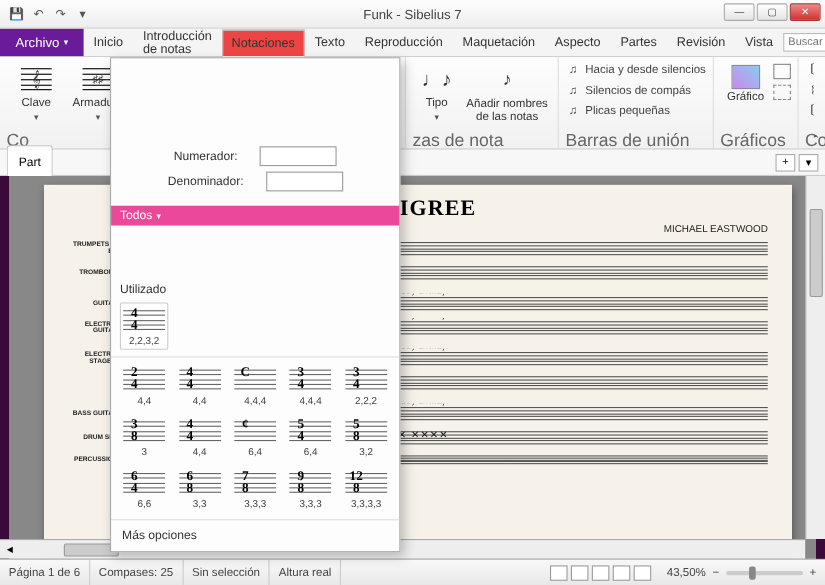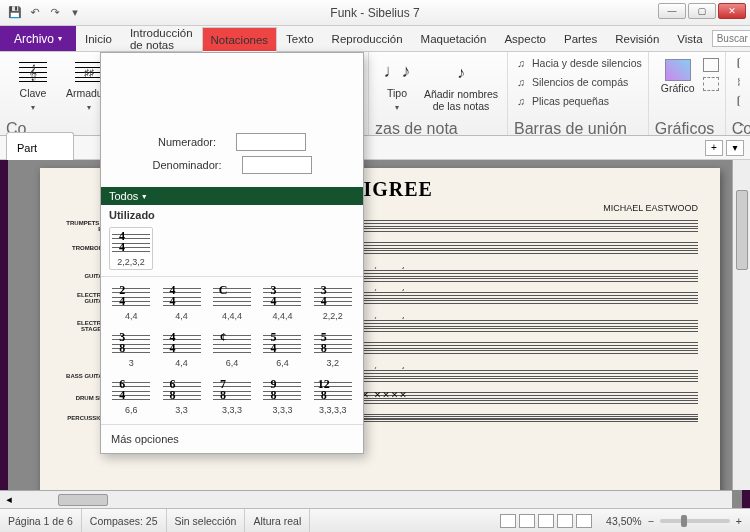--- a/index.html
+++ b/index.html
@@ -42,21 +42,21 @@
 .staff5::before { content:""; position:absolute; inset:0; background:
   linear-gradient(#000,#000) 0 0/100% 1px no-repeat,
   linear-gradient(#000,#000) 0 25%/100% 1px no-repeat,
   linear-gradient(#000,#000) 0 50%/100% 1px no-repeat,
   linear-gradient(#000,#000) 0 75%/100% 1px no-repeat,
   linear-gradient(#000,#000) 0 100%/100% 1px no-repeat;}
 .staff5 .ov { position:absolute; inset:0; display:flex; align-items:center; justify-content:center; font-size:14px; font-family: Georgia, serif; }
 
 
 .doctabs { height: 24px; background: #f7f7f7; border-bottom: 1px solid #ccc; display:flex; align-items:center; padding:0 6px; gap:4px; position:relative;}
-.doctabs .dtab { padding: 1px 36px 1px 10px; border:1px solid #bbb; border-bottom:none; background:#fff; font-size:11px; border-radius:3px 3px 0 0; height:32px; display:flex; align-items:center;}
+.doctabs .dtab { padding: 1px 10px 1px 10px; border:1px solid #bbb; border-bottom:none; background:#fff; font-size:11px; border-radius:3px 3px 0 0; height:32px; display:flex; align-items:center;}
 .doctabs .add { margin-left:auto; display:flex; gap:3px;}
 .doctabs .ab { width:18px; height:16px; border:1px solid #aaa; background:#fff; display:flex;align-items:center;justify-content:center;font-size:10px;}
 
 
 .scorewrap { position: relative; height: 348px; background: linear-gradient(90deg,#3a0a3a 0 8px, transparent 8px), linear-gradient(270deg,#3a0a3a 0 8px, transparent 8px); background-color:#888; overflow:hidden;}
 .page { position:absolute; left:40px; top:8px; right:30px; bottom:8px; background:#f6f2ea; box-shadow: 2px 3px 8px rgba(0,0,0,.4); padding: 10px 22px; overflow:hidden;}
 .page h1 { text-align:center; font-family: Georgia, serif; font-weight: 900; letter-spacing: 1px; font-size:20px;}
 .page .composer { text-align:right; font-size:9px; font-family: Arial; margin-top:2px; color:#222;}
 .syslabel { font-size:6px; font-weight:bold; text-transform:uppercase; color:#222; width:48px; display:inline-block; text-align:right; padding-right:3px; vertical-align: middle;}
 .sysline { display:flex; align-items:center; margin-top:4px;}
@@ -84,23 +84,23 @@
 .zoom { display:flex; align-items:center; gap:6px; padding:0 8px;}
 .zoom .slider { width:70px; height:4px; background:#ccc; position:relative; border-radius:2px;}
 .zoom .slider::after { content:""; position:absolute; left:30%; top:-4px; width:6px; height:12px; background:#888; border-radius:2px;}
 
 
 .panel { position:absolute; left:100px; top:52px; width:264px; background:#fdfdfd; border:1px solid #aaa; box-shadow: 3px 4px 10px rgba(0,0,0,.25); z-index:50; font-size:11px;}
 .panel .top { padding: 80px 10px 8px 10px; } 
 .panel .formrow { display:flex; align-items:center; justify-content:center; gap:20px; margin-bottom:5px;}
 .panel .formrow label { color:#333;}
 .panel .formrow input { width:70px; height:18px; border:1px solid #999; padding:0 3px; font-size:11px;}
-.panel .dropdownbar { background:#14532d; color:#fff; padding:3px 8px; font-size:11px; display:flex; align-items:center; gap:4px;}
+.panel .dropdownbar { background:#ec4899; color:#fff; padding:3px 8px; font-size:11px; display:flex; align-items:center; gap:4px;}
 .panel .dropdownbar::after{content:"▾"; font-size:8px;}
-.panel .section { padding:4px 8px 2px; font-weight:bold; color:#333;}
+.panel .section { padding:4px 8px 2px; font-weight:normal; color:#333;margin-top:48px;}
 .panel .grid { display:grid; grid-template-columns: repeat(5, 1fr); gap:4px 2px; padding: 2px 6px 6px;}
 .panel .cellts { display:flex; flex-direction:column; align-items:center; gap:1px; padding:2px; border:1px solid transparent; border-radius:2px;}
 .panel .cellts.sel { background:#fff; border-color:#ccc;}
 .panel .cellts .mini { width:38px; height:26px; position:relative;}
 .panel .cellts .mini::before { content:""; position:absolute; inset:4px 0; background:
   linear-gradient(#666,#666) 0 0/100% 1px no-repeat,
   linear-gradient(#666,#666) 0 25%/100% 1px no-repeat,
   linear-gradient(#666,#666) 0 50%/100% 1px no-repeat,
   linear-gradient(#666,#666) 0 75%/100% 1px no-repeat,
   linear-gradient(#666,#666) 0 100%/100% 1px no-repeat;}

